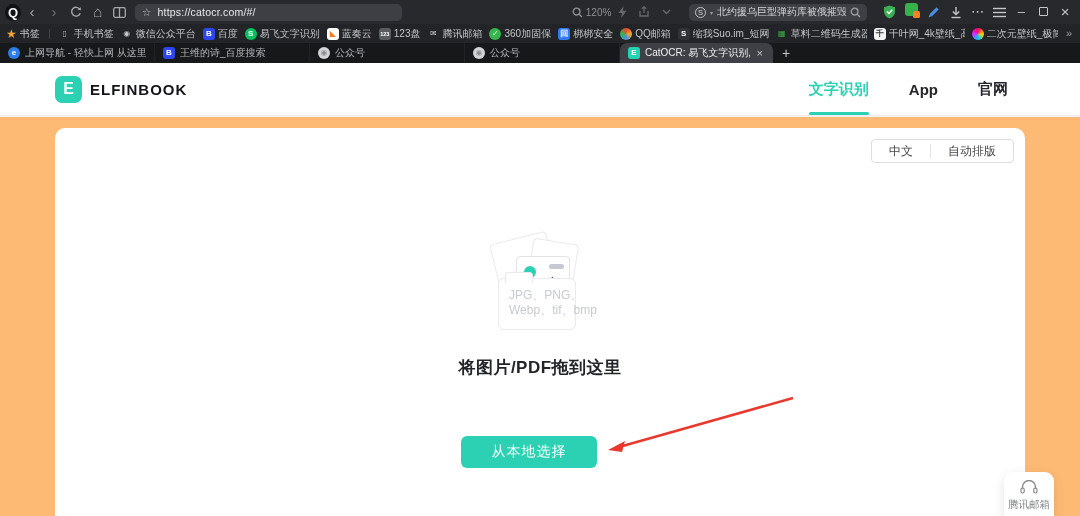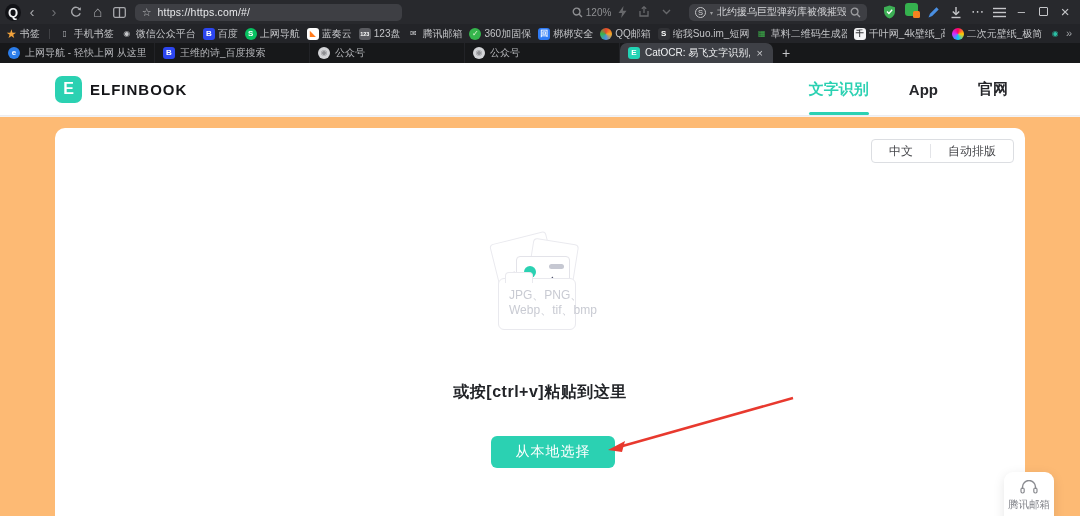--- a/index.html
+++ b/index.html
@@ -98,21 +98,21 @@
   .folder { position:absolute; left:8px; top:43px; width:78px; height:52px; background:#fff;
     border:1.5px solid #e9e9ee; border-radius:6px; z-index:3; padding:9px 0 0 10px; }
   .folder::before { content:""; position:absolute; left:6px; top:-7px; width:26px; height:10px;
     background:#fff; border:1.5px solid #e9e9ee; border-bottom:none; border-radius:4px 4px 0 0; }
   .fmt { font-size:12px; color:#c9cbd3; line-height:15px; white-space:nowrap; }
 
   .drop-title { position:absolute; left:0; top:228px; width:100%; text-align:center;
     font-size:17px; font-weight:700; color:#222428; letter-spacing:.5px; }
   .drop-sub { position:absolute; left:0; top:254px; width:100%; text-align:center;
     font-size:16px; font-weight:700; color:#222428; letter-spacing:.5px; }
-  .select-btn { position:absolute; left:436px; top:308px; width:124px; height:32px;
+  .select-btn { position:absolute; left:406px; top:308px; width:136px; height:32px;
     background:var(--accent,#2bd1b2); border:none; border-radius:6px; color:#fff; font-size:14px;
     font-family:inherit; letter-spacing:1px; }
 
   .arrow-svg { position:absolute; left:595px; top:272px; width:210px; height:70px; }
   .arrow-svg line { stroke:var(--arrow-red,#e8392e); stroke-width:2.5; }
   .arrow-svg polygon { fill:var(--arrow-red,#e8392e); }
 
   .contact { position:absolute; left:1004px; top:355px; width:50px; height:60px; background:#fff;
     border-radius:9px; box-shadow:0 3px 12px rgba(0,0,0,.10); text-align:center; padding-top:8px; }
   .contact-label { font-size:10.5px; color:#808288; display:block; margin-top:3px; white-space:nowrap; }
@@ -136,21 +136,21 @@
     </span>
     <span class="tbtn glyphbig">⌂</span>
     <span class="tbtn">
       <svg width="13" height="11" viewBox="0 0 13 11" style="margin:0 auto">
           <rect x="0.7" y="0.7" width="11.6" height="9.6" rx="1.5" fill="none" stroke="#a7a8ac" stroke-width="1.3"></rect>
           <line x1="6.5" y1="1" x2="6.5" y2="10" stroke="#a7a8ac" stroke-width="1.3"></line>
         </svg>
     </span>
     <div class="addressbar">
       <span class="star">☆</span>
-      <span class="url">https://https.com/#/</span>
+      <span class="url">https://catocr.com/#/</span>
     </div>
     <div class="zoomctl">
       <svg width="11" height="11" viewBox="0 0 11 11">
           <circle cx="4.6" cy="4.6" r="3.4" fill="none" stroke="#8f9093" stroke-width="1.3"></circle>
           <line x1="7.2" y1="7.2" x2="10" y2="10" stroke="#8f9093" stroke-width="1.3"></line>
         </svg>
       <span>120%</span>
     </div>
     <span class="tbtn dim">
       <svg width="9" height="12" viewBox="0 0 9 12" style="margin:0 auto">
@@ -231,21 +231,21 @@
           <span class="bm-label">微信公众平台</span>
         </div>
       
         <div class="bm">
           <span class="bicon" style="background: rgb(44, 70, 240); color: rgb(255, 255, 255);">B</span>
           <span class="bm-label">百度</span>
         </div>
       
         <div class="bm">
           <span class="bicon" style="background: rgb(7, 193, 96); color: rgb(255, 255, 255); border-radius: 50%;">S</span>
-          <span class="bm-label">上网导航</span>
+          <span class="bm-label">易飞文字识别</span>
         </div>
       
         <div class="bm">
           <span class="bicon" style="background: rgb(255, 255, 255); color: rgb(255, 122, 28);">◣</span>
           <span class="bm-label">蓝奏云</span>
         </div>
       
         <div class="bm">
           <span class="bicon" style="background: rgb(90, 91, 96); color: rgb(255, 255, 255); font-size: 5.5px;">123</span>
           <span class="bm-label">123盘</span>
@@ -379,21 +379,21 @@
           <span class="cloud"></span>
           <span class="m1"></span>
           <span class="m2"></span>
         </div>
         <div class="folder">
           <div class="fmt">JPG、PNG、</div>
           <div class="fmt">Webp、tif、bmp</div>
         </div>
       </div>
 
-      <div class="drop-sub">或按[ctrl+v]粘贴到这里</div>
+      <div class="drop-title">将图片/PDF拖到这里</div>
       <button class="select-btn">从本地选择</button>
     </div>
 
     <svg class="arrow-svg" viewBox="0 0 210 70">
       <line x1="198" y1="9" x2="24" y2="58"></line>
       <polygon points="13,61 30,52 27,63"></polygon>
     </svg>
 
     <div class="contact">
       <svg width="18" height="15" viewBox="0 0 18 15" style="margin:0 auto">

